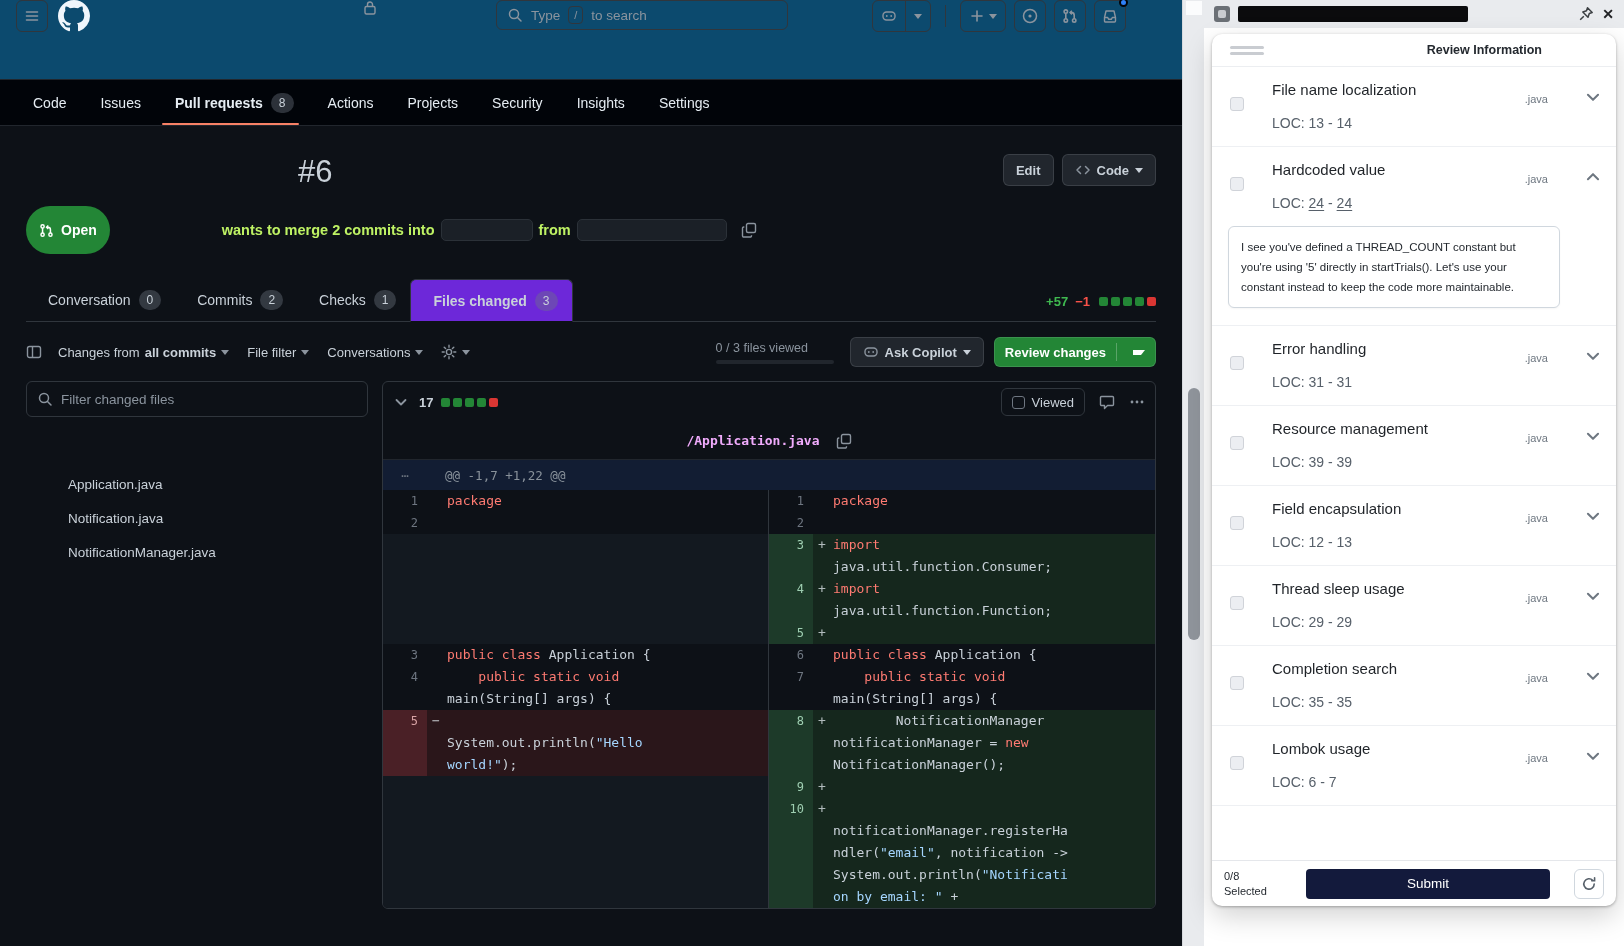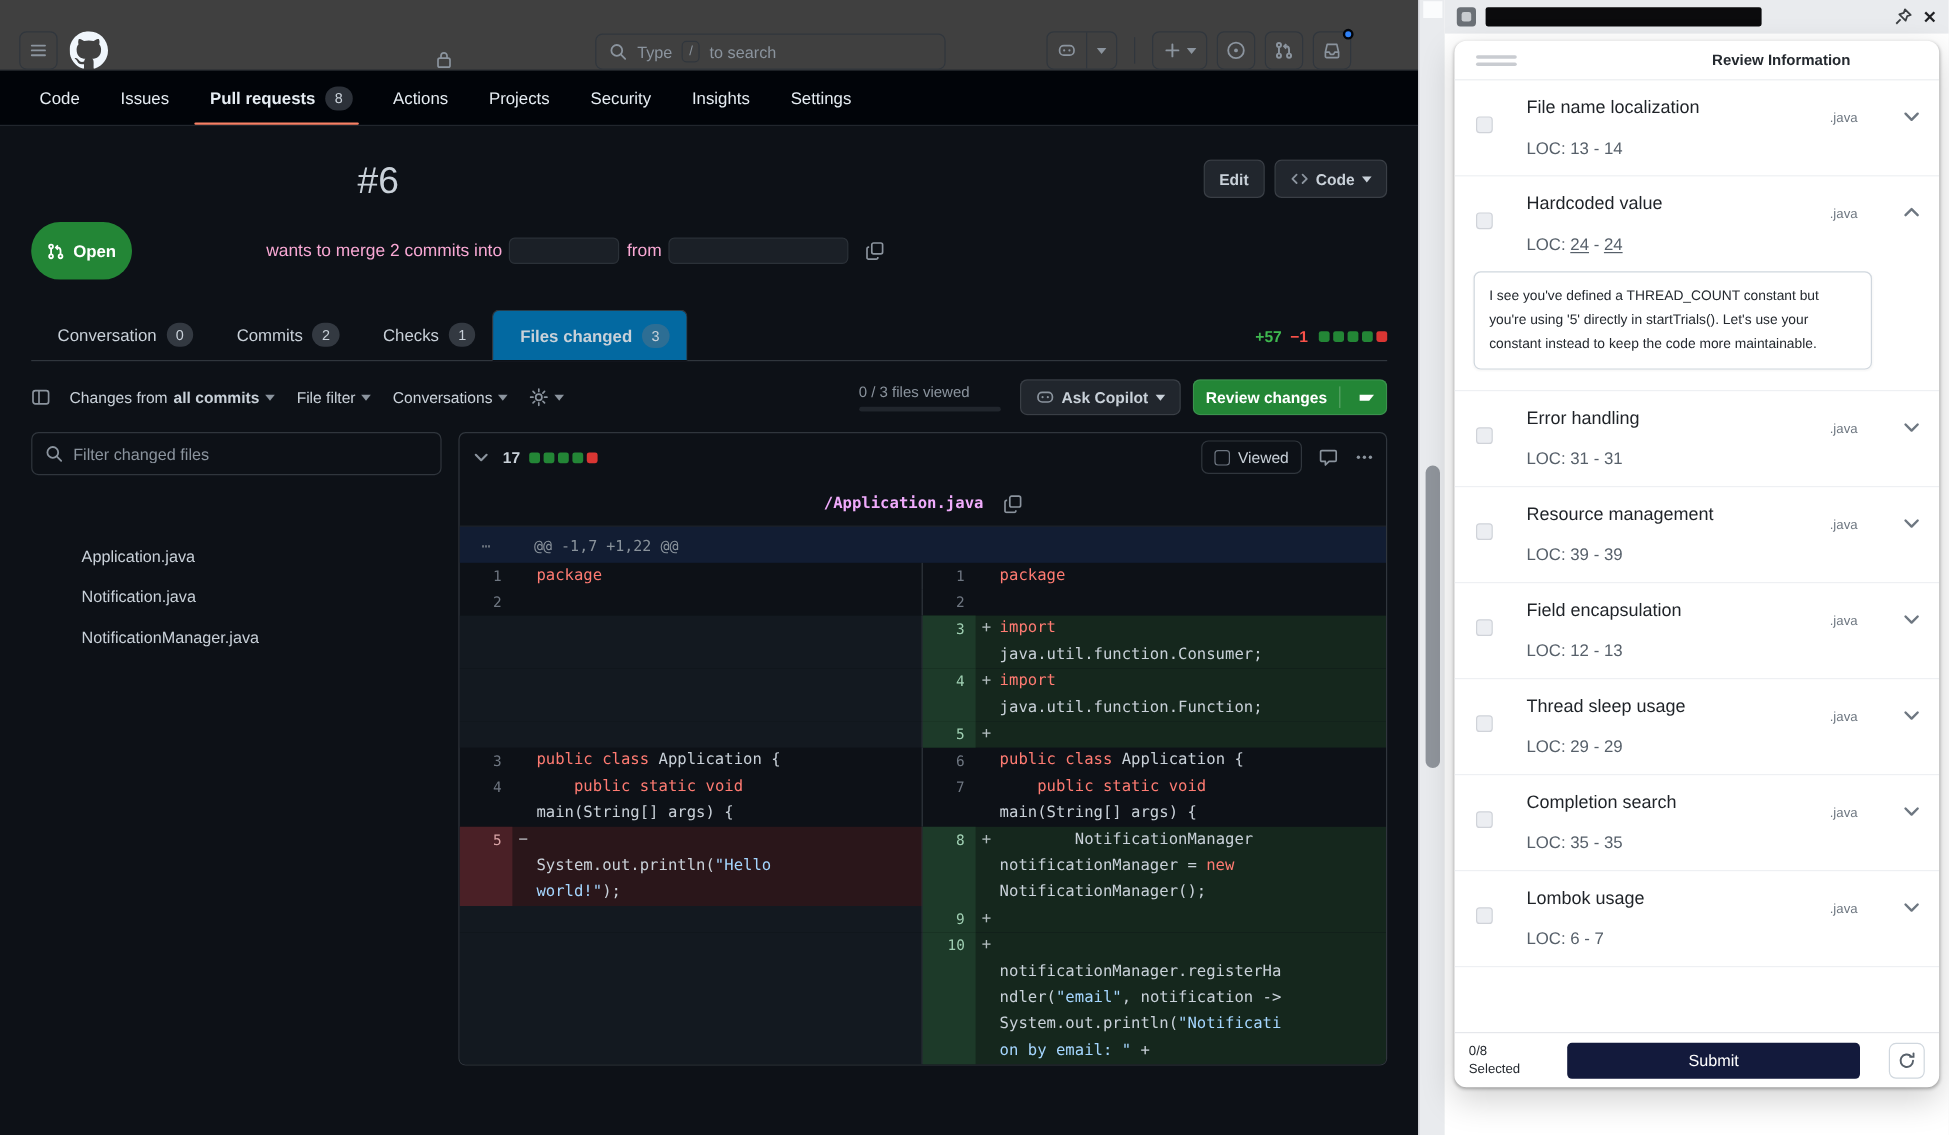--- a/index.html
+++ b/index.html
@@ -3,21 +3,21 @@
 <meta charset="utf-8">
 <style>
   * { margin:0; padding:0; box-sizing:border-box; }
   html,body { width:1624px; height:946px; overflow:hidden; background:#fff; }
   body { font-family:"Liberation Sans", sans-serif; }
   .stage { position:relative; width:1624px; height:946px; }
 
   
   .gh { position:absolute; left:0; top:0; width:1182px; height:946px; background:#0d1117; color:#c9d1d9; overflow:hidden; }
   [data-icon] svg { display:block; width:16px; height:16px; }
-  .topbar { height:59px; display:flex; align-items:flex-end; padding:0 16px; background:#404040; border-bottom:1px solid #21262d; }
+  .topbar { height:80px; display:flex; align-items:flex-start; padding:0 16px; background:#0c4a6e; border-bottom:1px solid #21262d; }
   .icon-btn { width:32px; height:32px; border:1px solid #30363d; border-radius:6px; background:transparent; color:#8b949e; display:flex; align-items:center; justify-content:center; cursor:pointer; }
   .logo { margin-left:10px; color:#f0f6fc; }
   .logo svg { width:32px; height:32px; }
   .lock-wrap { margin-left:272px; color:#8b949e; }
   .search { margin-left:118px; width:292px; height:30px; border:1px solid #30363d; border-radius:6px; display:flex; align-items:center; padding:0 10px; gap:8px; color:#8b949e; font-size:13.5px; cursor:text; }
   .slash-key { border:1px solid #30363d; border-radius:4px; padding:0 5px; font-size:11px; line-height:16px; color:#8b949e; }
   .tb-right { margin-left:auto; margin-right:40px; display:flex; align-items:center; gap:8px; }
   .split-btn { display:flex; align-items:center; height:32px; border:1px solid #30363d; border-radius:6px; color:#8b949e; }
   .split-btn .half { padding:0 8px; display:flex; align-items:center; height:100%; }
   .split-btn .half + .half { border-left:1px solid #30363d; }
@@ -37,29 +37,29 @@
   .pr-head { display:flex; align-items:flex-start; margin-top:28px; }
   .pr-num { font-size:31px; font-weight:400; color:#c9d1d9; padding-left:272px; }
   .pr-actions { margin-left:auto; display:flex; gap:8px; }
   .btn { height:32px; display:inline-flex; align-items:center; gap:6px; padding:0 12px; background:#21262d; border:1px solid rgba(240,246,252,.12); border-radius:6px; color:#c9d1d9; font-size:13px; font-weight:600; cursor:pointer; }
   .btn .cico { color:#8b949e; }
   .caret { display:inline-block; width:0; height:0; border-left:4px solid transparent; border-right:4px solid transparent; border-top:5px solid currentColor; }
 
   .pr-sub { display:flex; align-items:center; margin-top:16px; margin-bottom:24px; }
   .open-badge { display:inline-flex; align-items:center; gap:7px; height:48px; padding:0 13px; border-radius:999px; background:#238636; color:#fff; font-size:14px; font-weight:600; }
   .open-badge [data-icon] svg { width:15px; height:15px; }
-  .merge-line { margin-left:112px; color:#f9a8d4; font-size:14.5px; display:flex; align-items:center; gap:6px; }
+  .merge-line { margin-left:112px; color:#bef264; font-size:14.5px; display:flex; align-items:center; gap:6px;font-weight:bold; }
   .branch-chip { display:inline-block; height:22px; border-radius:5px; background:#1b2027; border:1px solid #2b3138; }
   .branch-chip.b1 { width:92px; } .branch-chip.b2 { width:150px; }
   .copy-ic { color:#8b949e; margin-left:8px; cursor:pointer; }
 
   .pr-tabs { display:flex; align-items:flex-end; border-bottom:1px solid #30363d; height:44px; }
   .ptab { display:flex; align-items:center; gap:8px; padding:0 14px; height:43px; font-size:14px; color:#c9d1d9; cursor:pointer; }
   .ptab .tico { color:#8b949e; }
-  .ptab.active { border:1px solid #30363d; border-bottom:1px solid #0d1117; border-radius:6px 6px 0 0; margin-bottom:-1px; background:#0369a1; font-weight:600; }
+  .ptab.active { border:1px solid #30363d; border-bottom:1px solid #0d1117; border-radius:6px 6px 0 0; margin-bottom:-1px; background:#6d28d9; font-weight:600; }
   .diffstat { margin-left:auto; display:flex; align-items:center; gap:3px; font-size:13px; font-weight:700; padding-bottom:12px; }
   .ds-add { color:#3fb950; } .ds-del { color:#f85149; margin-left:4px; margin-right:6px; }
   .blk { width:9px; height:9px; border-radius:2px; display:inline-block; }
   .blk.g { background:#238636; } .blk.r { background:#da3633; } 
 
   .toolbar { display:flex; align-items:center; margin:15px 0 14px; font-size:13px; color:#c9d1d9; }
   .tool-ic { color:#8b949e; margin-right:16px; cursor:pointer; }
   .tl-item { display:flex; align-items:center; gap:5px; margin-right:18px; cursor:pointer; }
   .tl-item .caret { color:#8b949e; }
   .tl-item b { font-weight:700; }

